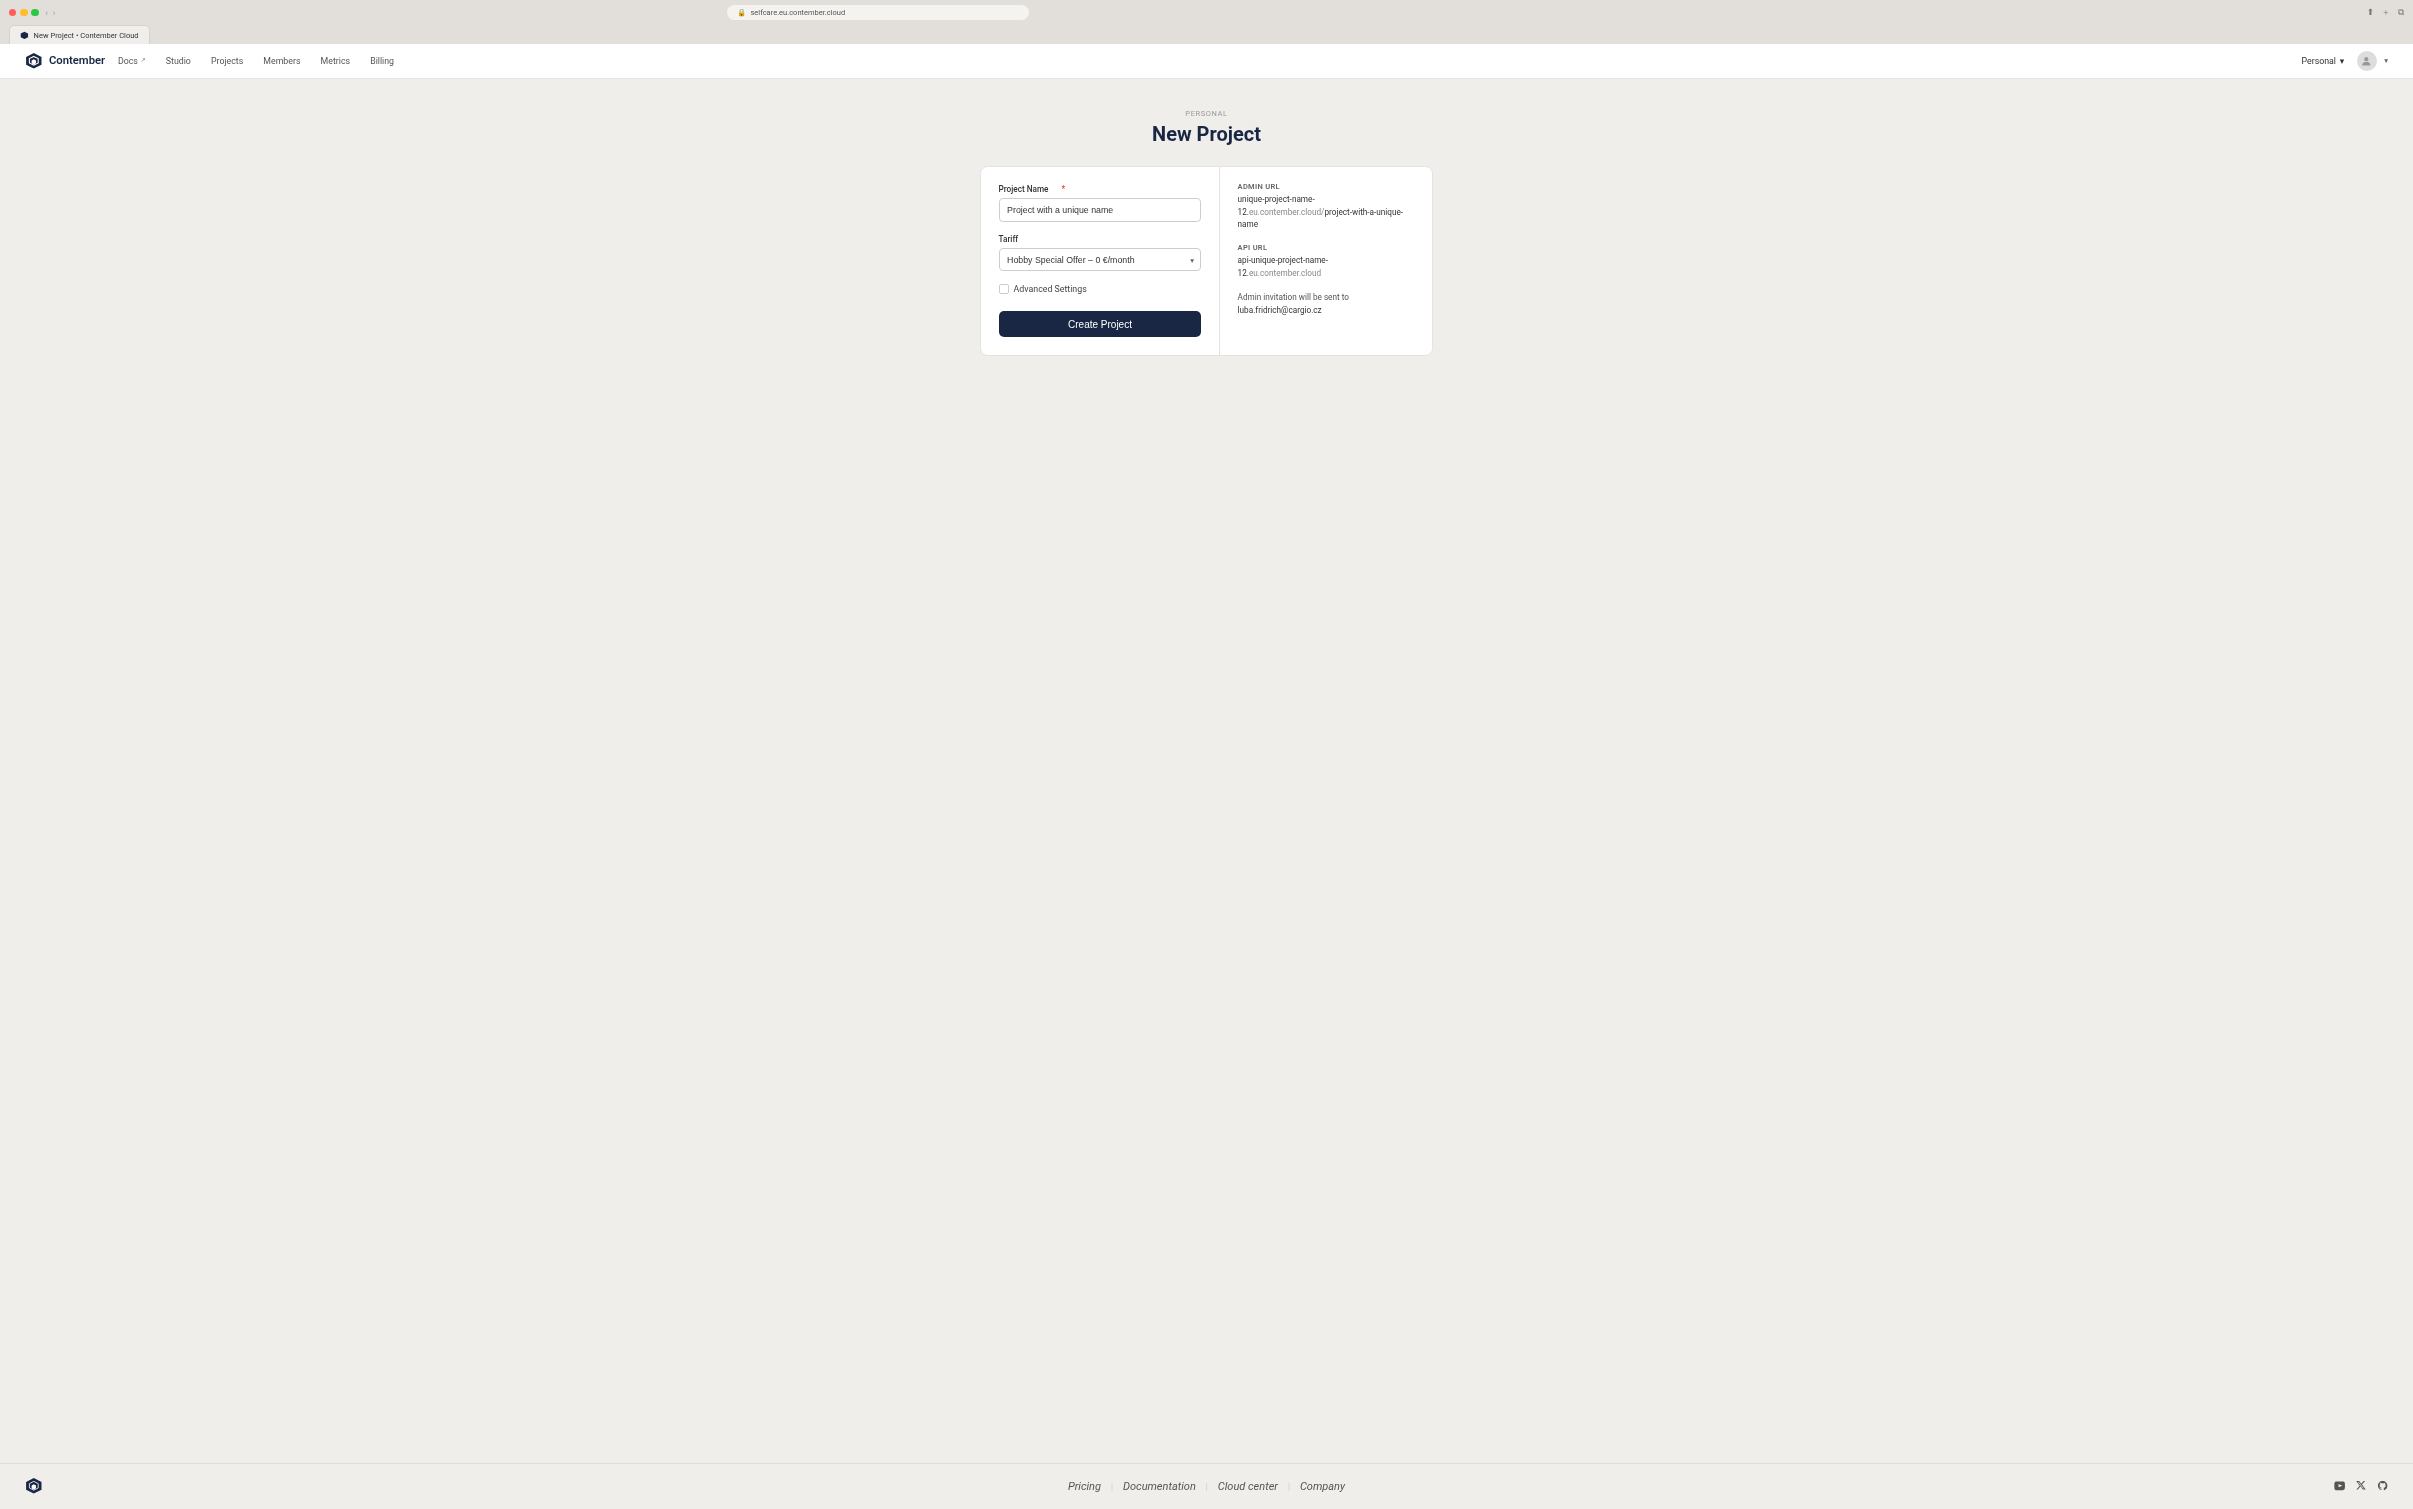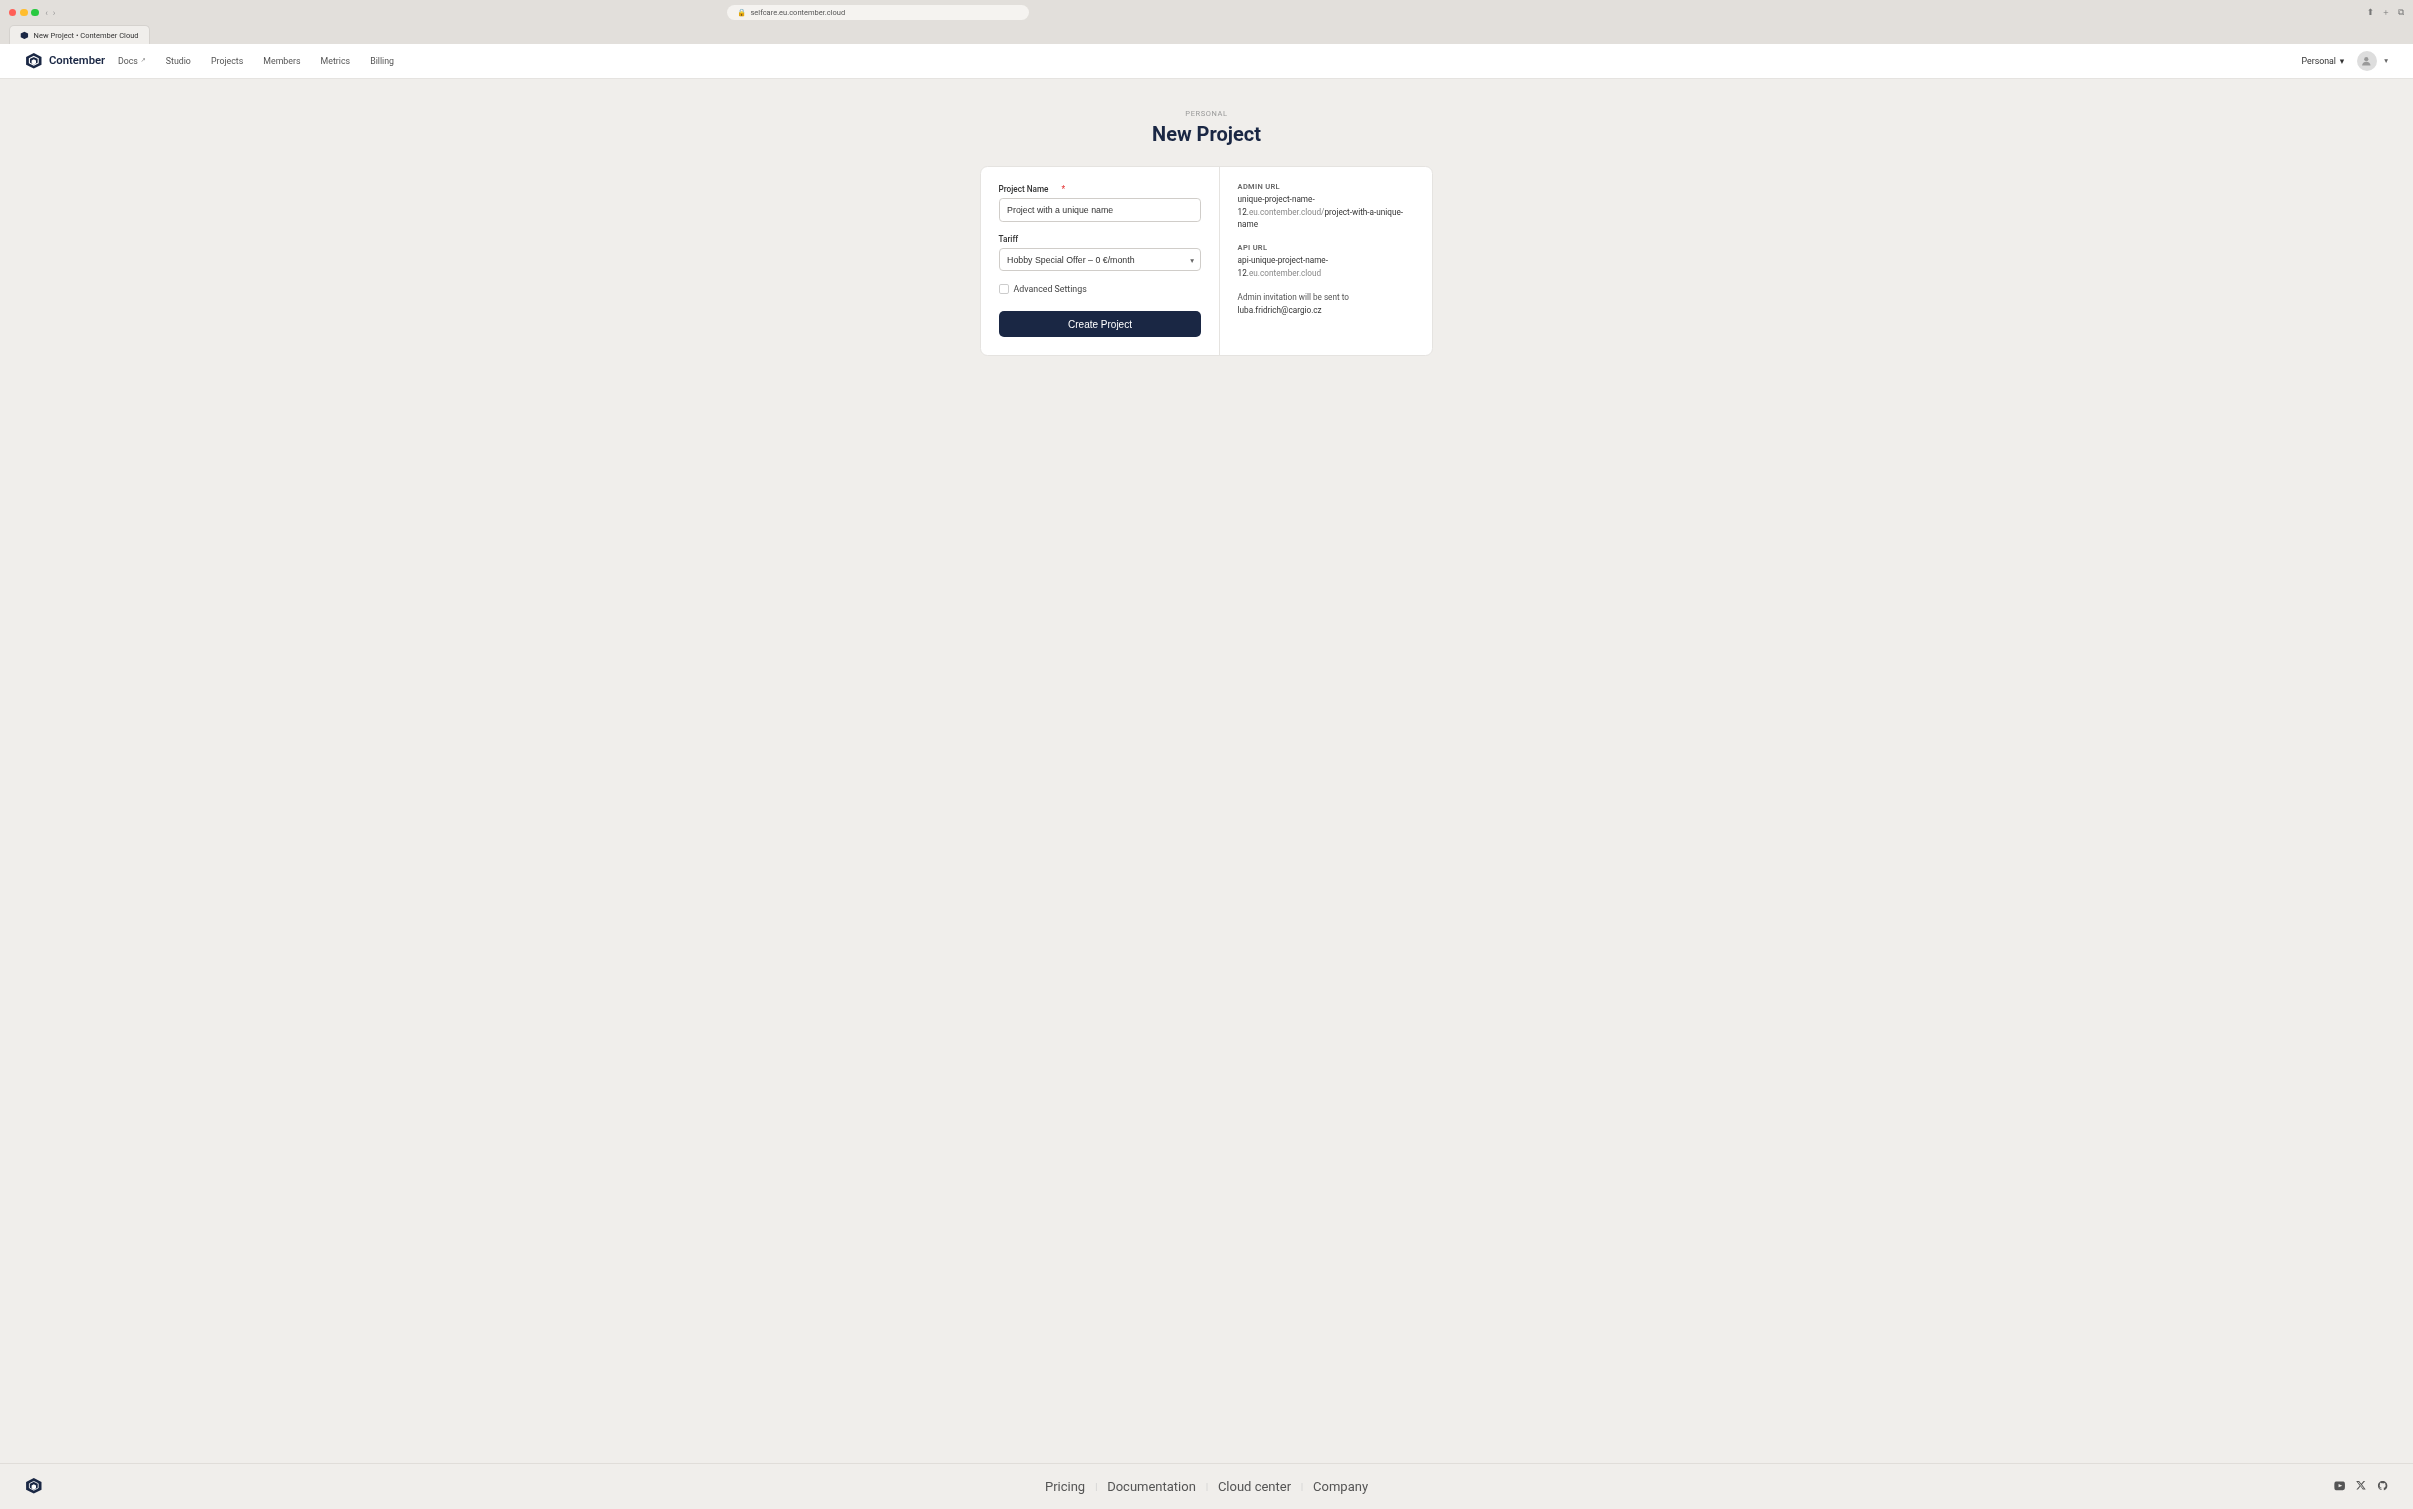--- a/index.html
+++ b/index.html
@@ -312,24 +312,25 @@
     .footer-links {
       display: flex;
       align-items: center;
       gap: 0;
       position: absolute;
       left: 50%;
       transform: translateX(-50%);
     }
 
     .footer-link {
-      font-size: 13px;
+      font-size: 11px;
       color: #555;
       text-decoration: none;
       padding: 0 10px;
+      font-style: italic;
     }
 
     .footer-separator {
       color: #ccc;
       font-size: 8.2px;
     }
 
     .footer-social {
       display: flex;
       align-items: center;

